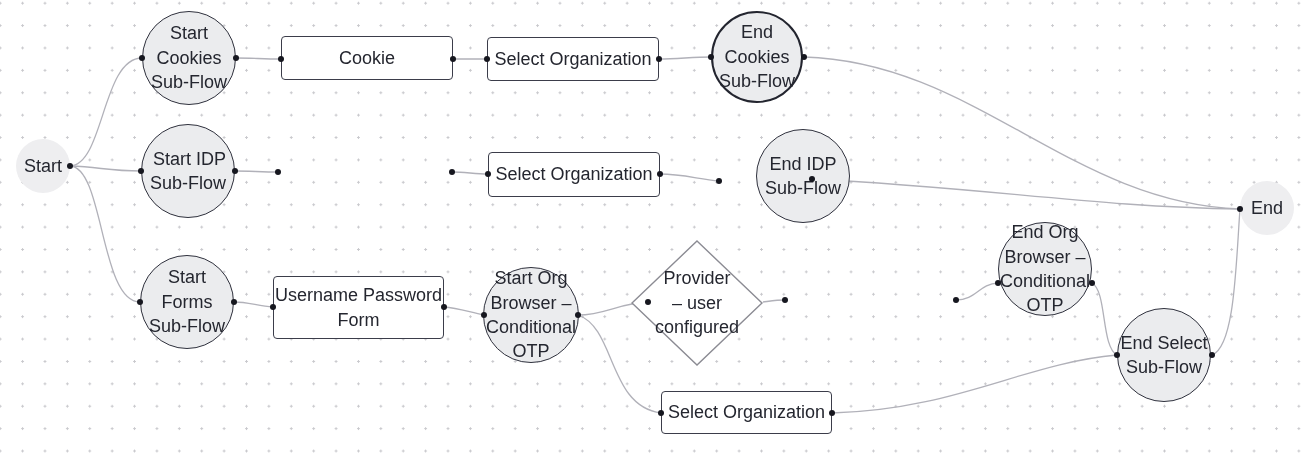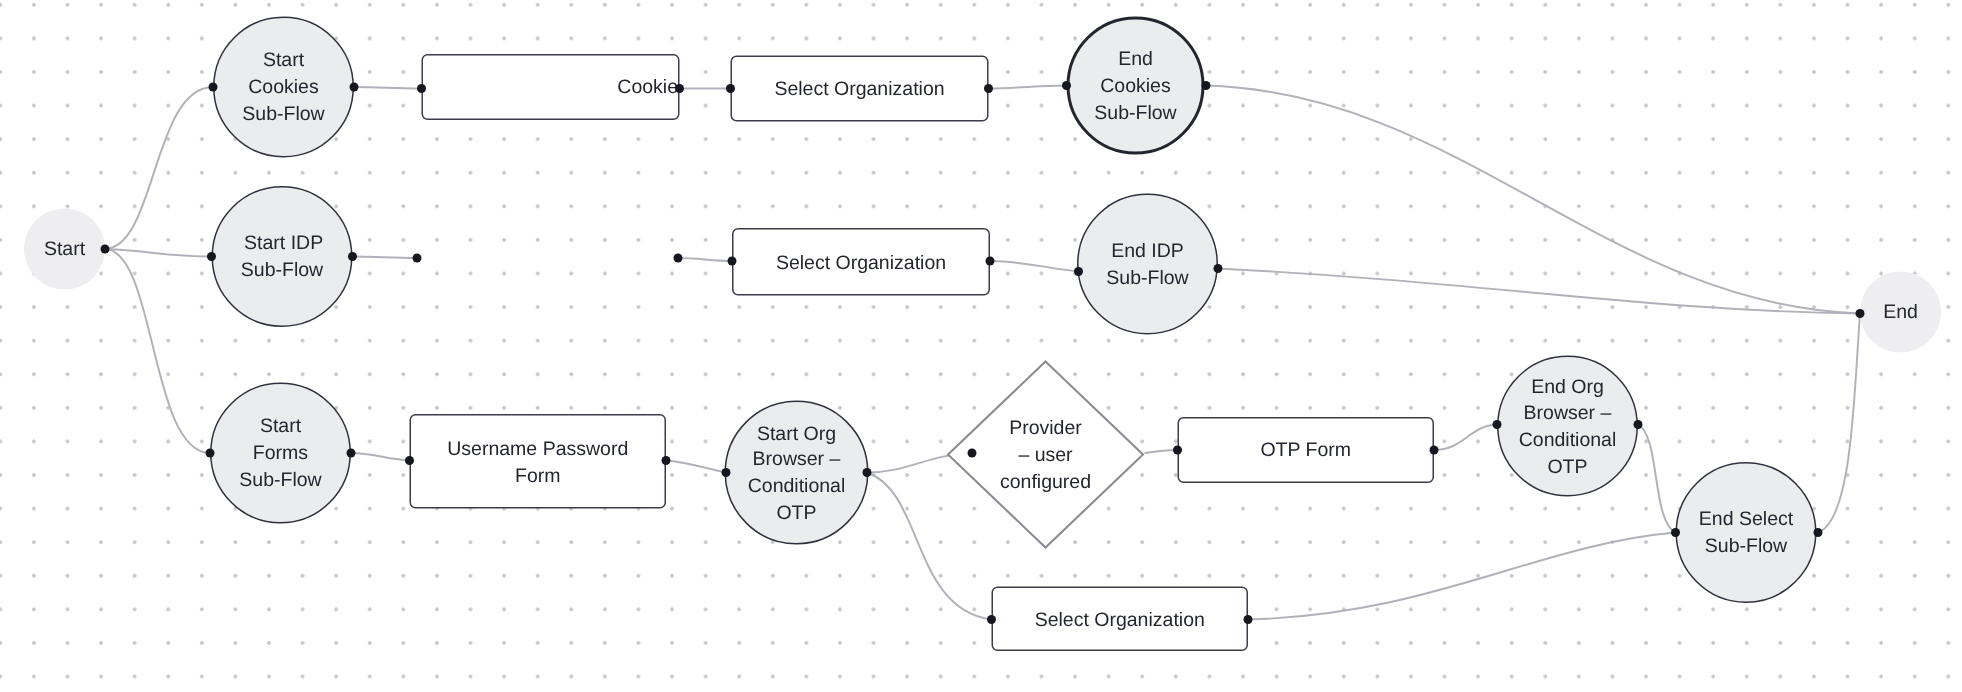--- a/index.html
+++ b/index.html
@@ -38,21 +38,21 @@
     box-sizing: border-box;
     display: flex;
     align-items: center;
     justify-content: center;
     text-align: center;
     color: #24262f;
     cursor: pointer;
   }
   .node .label {
     white-space: pre-line;
-    font-size: 13px;
+    font-size: 18px;
     line-height: 1.36;
     position: relative;
     z-index: 1;
   }
   .node.terminal {
     background: #eeeef0;
     border: none;
     border-radius: 50%;
     font-size: 15px;
   }
@@ -147,39 +147,39 @@
       <circle cx="1240" cy="209" r="3"></circle>
     </svg>
 <div class="node terminal" style="left: 16px; top: 139px; width: 54px; height: 54px;">
       <div class="label">Start</div>
     </div>
     <div class="node subflow" style="left: 142px; top: 11px; width: 94px; height: 94px;">
       <div class="label">Start
 Cookies
 Sub-Flow</div>
     </div>
-    <div class="node step" style="left: 281px; top: 36px; width: 172px; height: 44px; justify-content: flex-end;">
+    <div class="node step" style="left: 281px; top: 36px; width: 172px; height: 44px;">
       <div class="label">Cookie</div>
     </div>
     <div class="node step" style="left: 487px; top: 37px; width: 172px; height: 44px;">
       <div class="label">Select Organization</div>
     </div>
     <div class="node subflow emphasized" style="left: 711px; top: 11px; width: 92px; height: 92px;">
       <div class="label">End
 Cookies
 Sub-Flow</div>
     </div>
     <div class="node subflow" style="left: 141px; top: 124px; width: 94px; height: 94px; text-align: right;">
       <div class="label">Start IDP
 Sub-Flow</div>
     </div>
     <div class="node step" style="left: 488px; top: 152px; width: 172px; height: 45px;">
       <div class="label">Select Organization</div>
     </div>
-    <div class="node subflow" style="left: 718px; top: 129px; width: 94px; height: 94px; text-align: center;">
+    <div class="node subflow" style="left: 756px; top: 129px; width: 94px; height: 94px; text-align: center;">
       <div class="label">End IDP
 Sub-Flow</div>
     </div>
     <div class="node subflow" style="left: 140px; top: 255px; width: 94px; height: 94px;">
       <div class="label">Start
 Forms
 Sub-Flow</div>
     </div>
     <div class="node step" style="left: 273px; top: 276px; width: 171px; height: 63px;">
       <div class="label">Username Password
@@ -192,24 +192,21 @@
 OTP</div>
     </div>
     <div class="node condition" style="left: 631px; top: 240px; width: 132px; height: 126px;">
       <svg class="shape" viewBox="0 0 132 126">
         <polygon points="66,1 131,63 66,125 1,63"></polygon>
       </svg>
       <div class="label">Provider
 – user
 configured</div>
     </div>
-    <div class="node step" style="left: 785px; top: 278px; width: 171px; height: 44px;">
-      <div class="label">OTP Form</div>
-    </div>
-    <div class="node subflow" style="left: 998px; top: 237px; width: 94px; height: 94px;">
+    <div class="node subflow" style="left: 998px; top: 222px; width: 94px; height: 94px;">
       <div class="label">End Org
 Browser –
 Conditional
 OTP</div>
     </div>
     <div class="node step" style="left: 661px; top: 391px; width: 171px; height: 43px;">
       <div class="label">Select Organization</div>
     </div>
     <div class="node subflow" style="left: 1117px; top: 308px; width: 94px; height: 94px;">
       <div class="label">End Select

